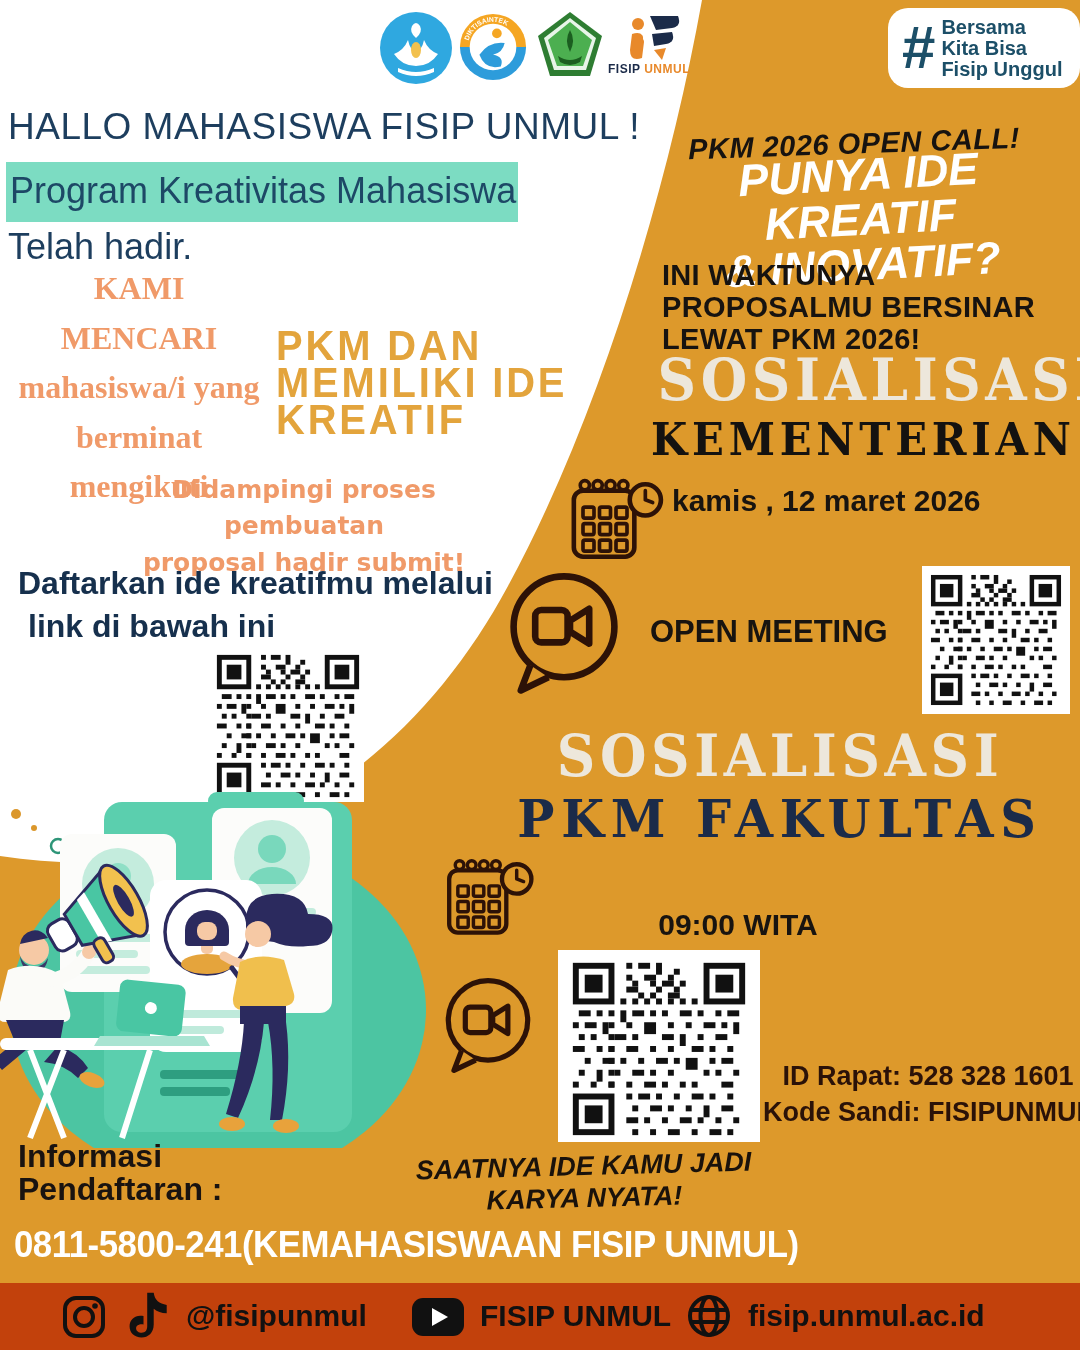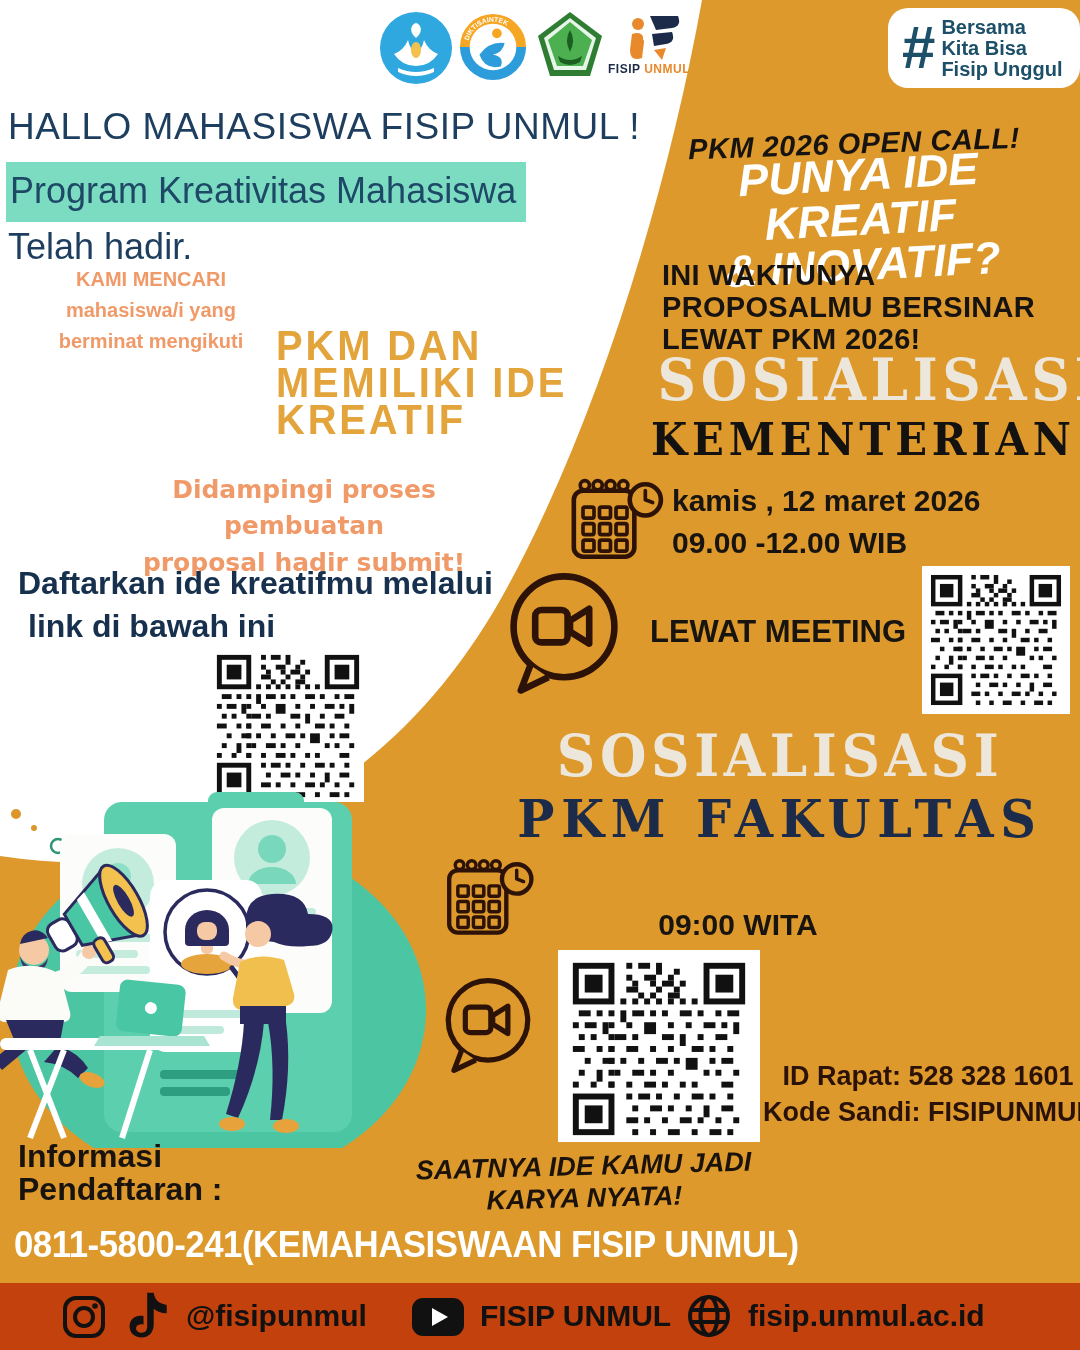--- a/index.html
+++ b/index.html
@@ -2,24 +2,24 @@
 <html><head>
 <meta charset="utf-8">
 <style>
   html,body{margin:0;padding:0;background:#e8e8e8;}
   .poster{position:relative;width:1080px;height:1350px;background:#ffffff;overflow:hidden;
           font-family:"Liberation Sans",sans-serif;}
   .abs{position:absolute;}
   svg{display:block;}
   
   .headline{left:8px;top:106px;font-size:37px;color:#1d3e5e;letter-spacing:.5px;}
-  .hl-band{left:6px;top:162px;font-size:36px;color:#1d4866;background:#7cdcc2;padding:8px 10px 10px 4px;}
+  .hl-band{left:6px;top:162px;font-size:36px;color:#1d4866;background:#7cdcc2;padding:8px 2px 10px 4px;}
   .telah{left:8px;top:226px;font-size:36px;color:#1d3e5e;}
   .kami{left:14px;top:264px;width:250px;text-align:center;color:#f09a69;font-weight:700;
-        font-size:20px;line-height:1.55;font-family:Liberation Sans, sans-serif;margin-left:12px;}
+        font-size:32px;line-height:1.55;font-family:Liberation Serif, serif;}
   .pkm-ide{left:276px;top:328px;color:#e3a43c;font-weight:800;font-size:42px;line-height:.88;
            letter-spacing:3px;transform:scaleX(.95);transform-origin:left top;
            font-family:"Liberation Sans",sans-serif;}
   .didampingi{left:98px;top:472px;width:412px;text-align:center;color:#f09a69;font-weight:600;
               font-size:25px;line-height:1.45;font-family:"DejaVu Sans",sans-serif;}
   .daftarkan{left:18px;top:562px;color:#16304d;font-weight:800;font-size:32px;line-height:1.35;}
   .open-call{left:688px;top:126px;width:420px;color:#171310;font-weight:800;font-style:italic;
              font-size:29px;transform:rotate(-2deg);letter-spacing:.5px;}
   .punya{left:648px;top:152px;width:425px;text-align:center;color:#ffffff;font-weight:800;
          font-style:italic;font-size:45px;line-height:1.0;transform:rotate(-3deg);}
@@ -379,29 +379,28 @@
     <rect x="16" y="52" width="12" height="12" rx="2" fill="none" stroke="#2d1207" stroke-width="4"></rect>
     <rect x="34" y="52" width="12" height="12" rx="2" fill="none" stroke="#2d1207" stroke-width="4"></rect>
     <rect x="52" y="52" width="12" height="12" rx="2" fill="none" stroke="#2d1207" stroke-width="4"></rect>
     <rect x="16" y="70" width="12" height="12" rx="2" fill="none" stroke="#2d1207" stroke-width="4"></rect>
     <rect x="34" y="70" width="12" height="12" rx="2" fill="none" stroke="#2d1207" stroke-width="4"></rect>
     <rect x="52" y="70" width="12" height="12" rx="2" fill="none" stroke="#2d1207" stroke-width="4"></rect>
     <circle cx="84" cy="26" r="17" fill="#dd992b" stroke="#2d1207" stroke-width="5"></circle>
     <path d="M84,26 V16 M84,26 L92,29" fill="none" stroke="#2d1207" stroke-width="4" stroke-linecap="round"></path>
   </svg>
   <div class="abs date-big" style="left:672px;top:484px">kamis , 12 maret 2026</div>
-  <div class="abs date-big" style="left:672px;top:526px">09.00 -12.00 WIB</div>
 
   <svg class="abs" style="left:498px;top:566px" width="132" height="136" viewBox="0 0 110 112">
     <circle cx="55" cy="50" r="42" fill="none" stroke="#2d1207" stroke-width="5.5"></circle>
     <path d="M27,82 L19,103 L42,92" fill="#dd992b" stroke="#2d1207" stroke-width="5.5" stroke-linejoin="round"></path>
     <rect x="31" y="36" width="27" height="27" rx="5" fill="none" stroke="#2d1207" stroke-width="5.5"></rect>
     <path d="M60,45 L76,35 V64 L60,54 Z" fill="none" stroke="#2d1207" stroke-width="5.5" stroke-linejoin="round"></path>
   </svg>
-  <div class="abs" style="left:650px;top:614px;font-size:31px;font-weight:800;color:#181410">LEWAT MEETING</div>
+  <div class="abs" style="left:650px;top:614px;font-size:31px;font-weight:800;color:#181410">OPEN MEETING</div>
 
   <div class="abs qr-frame" style="left:922px;top:566px;width:148px;height:148px;padding:0">
     <svg width="148" height="148" viewBox="-2 -2 33 33">
         <rect x="-2" y="-2" width="33" height="33" fill="#ffffff"></rect>
         <use href="#qr-sym"></use>
       </svg>
   </div>
 
   <div class="abs sos-title sos2-title">SOSIALISASI</div>
   <div class="abs sos2-sub">PKM FAKULTAS</div>

